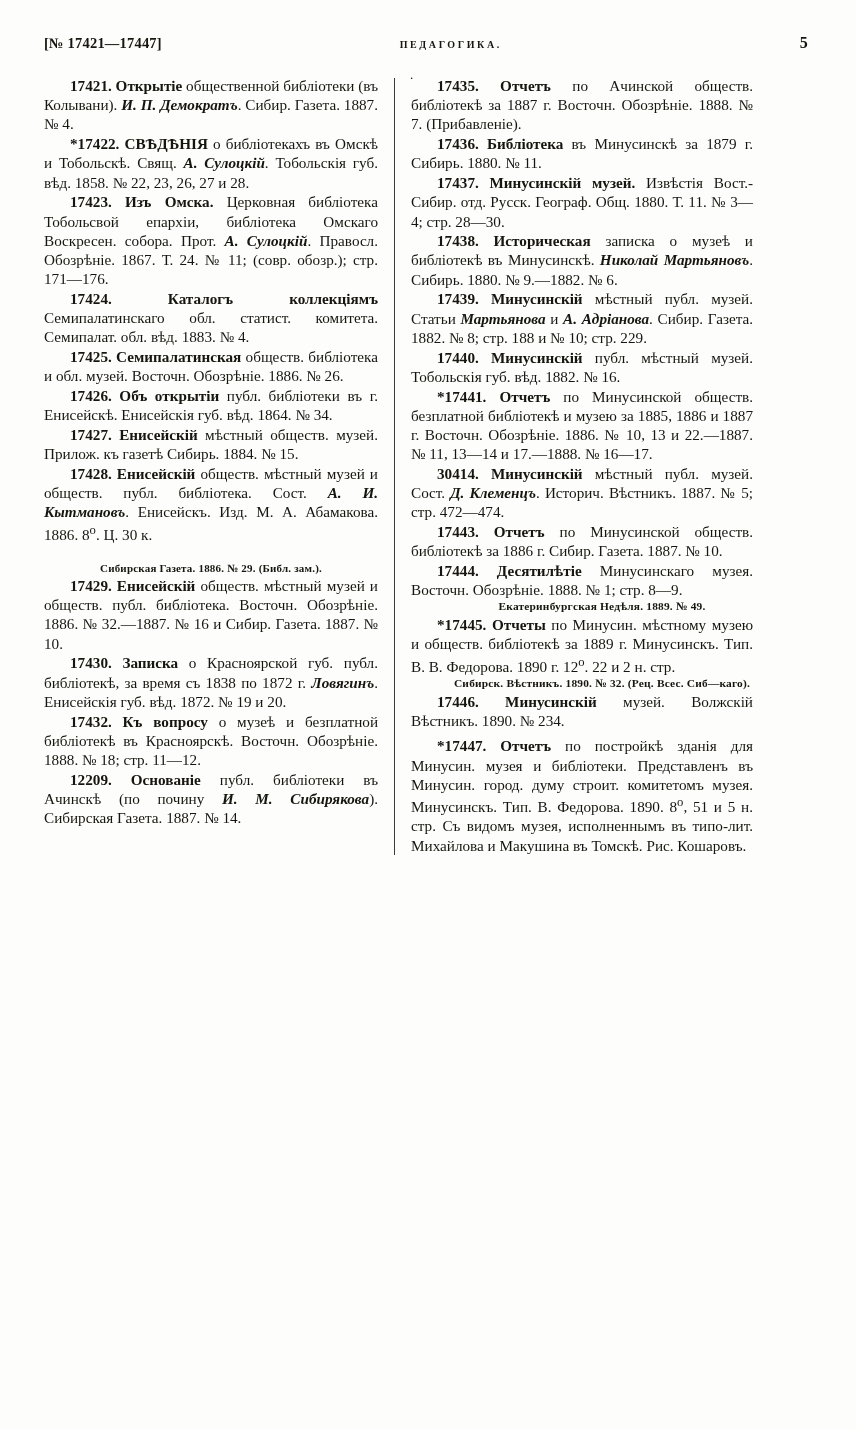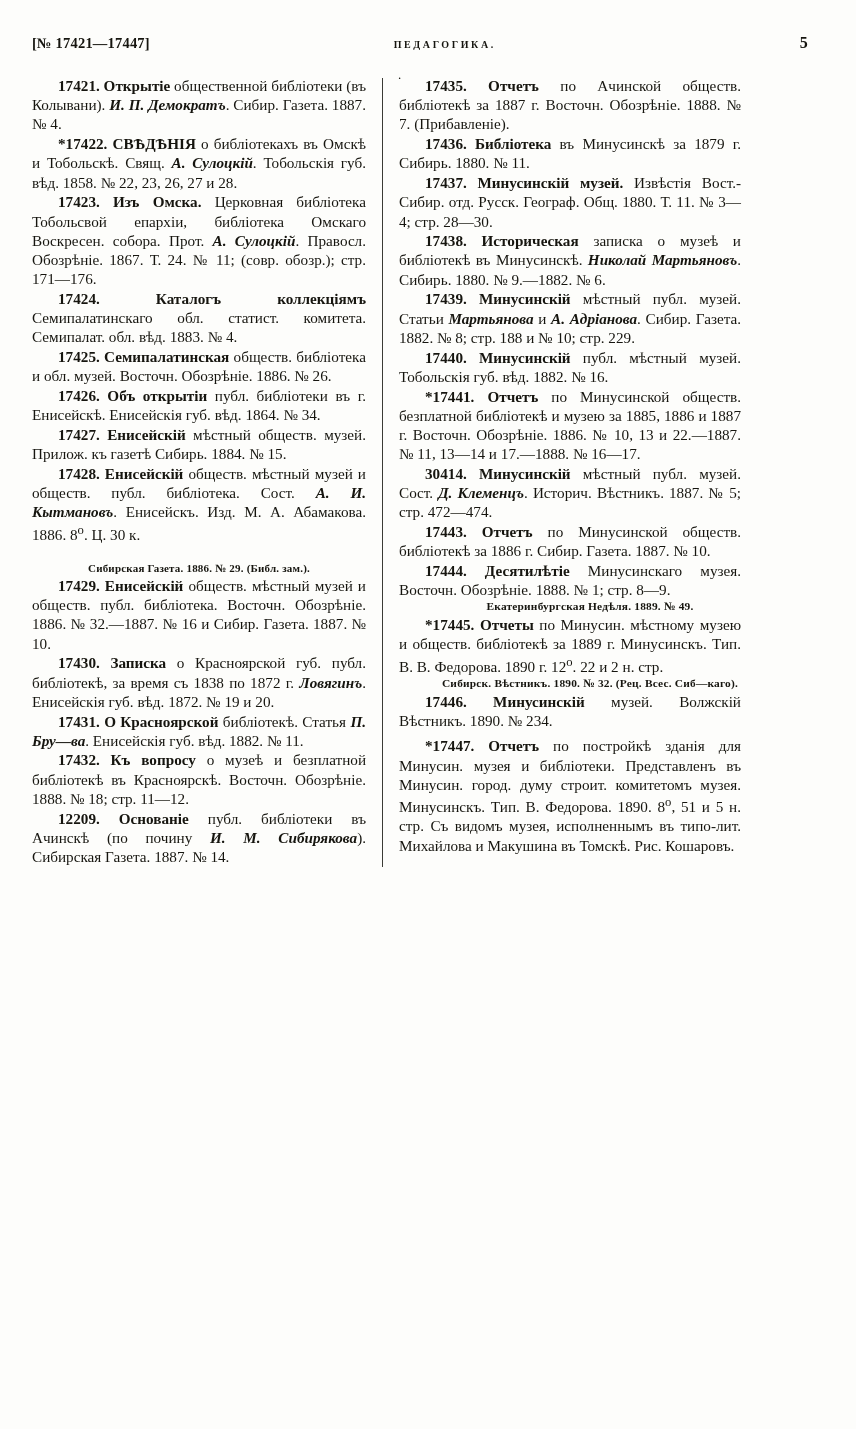--- a/index.html
+++ b/index.html
@@ -10,21 +10,21 @@
     background: #fdfdfb;
     font-family: "Liberation Serif", serif;
     color: #16150f;
     position: relative;
     overflow: hidden;
   }
   .page {
     position: absolute;
     left: 0; top: 0;
     width: 856px; height: 1429px;
-    padding: 34px 44px 0 32px;
+    padding: 34px 44px 0 44px;
   }
   
   .running-head {
     display: flex;
     align-items: baseline;
     font-size: 14.5px;
     letter-spacing: 0.3px;
     margin: 0 0 22px 0;
     height: 20px;
   }
@@ -129,21 +129,20 @@
         <p class="entry"><span class="num">17424.</span> <span class="hd">Каталогъ коллекціямъ</span> Семипалатинскаго обл. статист. комитета. Семипалат. обл. вѣд. 1883. № 4.</p>
         <p class="entry"><span class="num">17425.</span> <span class="hd">Семипалатинская</span> обществ. библіотека и обл. музей. Восточн. Обозрѣніе. 1886. № 26.</p>
         <p class="entry"><span class="num">17426.</span> <span class="hd">Объ открытіи</span> публ. библіотеки въ г. Енисейскѣ. Енисейскія губ. вѣд. 1864. № 34.</p>
         <p class="entry"><span class="num">17427.</span> <span class="hd">Енисейскій</span> мѣстный обществ. музей. Прилож. къ газетѣ Сибирь. 1884. № 15.</p>
         <p class="entry"><span class="num">17428.</span> <span class="hd">Енисейскій</span> обществ. мѣстный музей и обществ. публ. библіотека. Сост. <span class="it">А. И. Кытмановъ</span>. Енисейскъ. Изд. М. А. Абамакова. 1886. 8<sup>о</sup>. Ц. 30 к.</p>
       </div>
       <p class="note">Сибирская Газета. 1886. № 29. (Библ. зам.).</p>
       <div>
         <p class="entry"><span class="num">17429.</span> <span class="hd">Енисейскій</span> обществ. мѣстный музей и обществ. публ. библіотека. Восточн. Обозрѣніе. 1886. № 32.—1887. № 16 и Сибир. Газета. 1887. № 10.</p>
         <p class="entry"><span class="num">17430.</span> <span class="hd">Записка</span> о Красноярской губ. публ. библіотекѣ, за время съ 1838 по 1872 г. <span class="it">Ловягинъ</span>. Енисейскія губ. вѣд. 1872. № 19 и 20.</p>
-        <p class="entry"><span class="num">17431.</span> <span class="hd">О Красноярской</span> библіотекѣ. Статья <span class="it">П. Бру—ва</span>. Енисейскія губ. вѣд. 1882. № 11.</p>
         <p class="entry"><span class="num">17432.</span> <span class="hd">Къ вопросу</span> о музеѣ и безплатной библіотекѣ въ Красноярскѣ. Восточн. Обозрѣніе. 1888. № 18; стр. 11—12.</p>
         <p class="entry"><span class="num">12209.</span> <span class="hd">Основаніе</span> публ. библіотеки въ Ачинскѣ (по почину <span class="it">И. М. Сибирякова</span>). Сибирская Газета. 1887. № 14.</p>
       </div>
     </div>
 
     <div class="rule"></div>
 
     <div class="col col-right">
       <div>
         <p class="entry"><span class="num">17435.</span> <span class="hd">Отчетъ</span> по Ачинской обществ. библіотекѣ за 1887 г. Восточн. Обозрѣніе. 1888. № 7. (Прибавленіе).</p>

